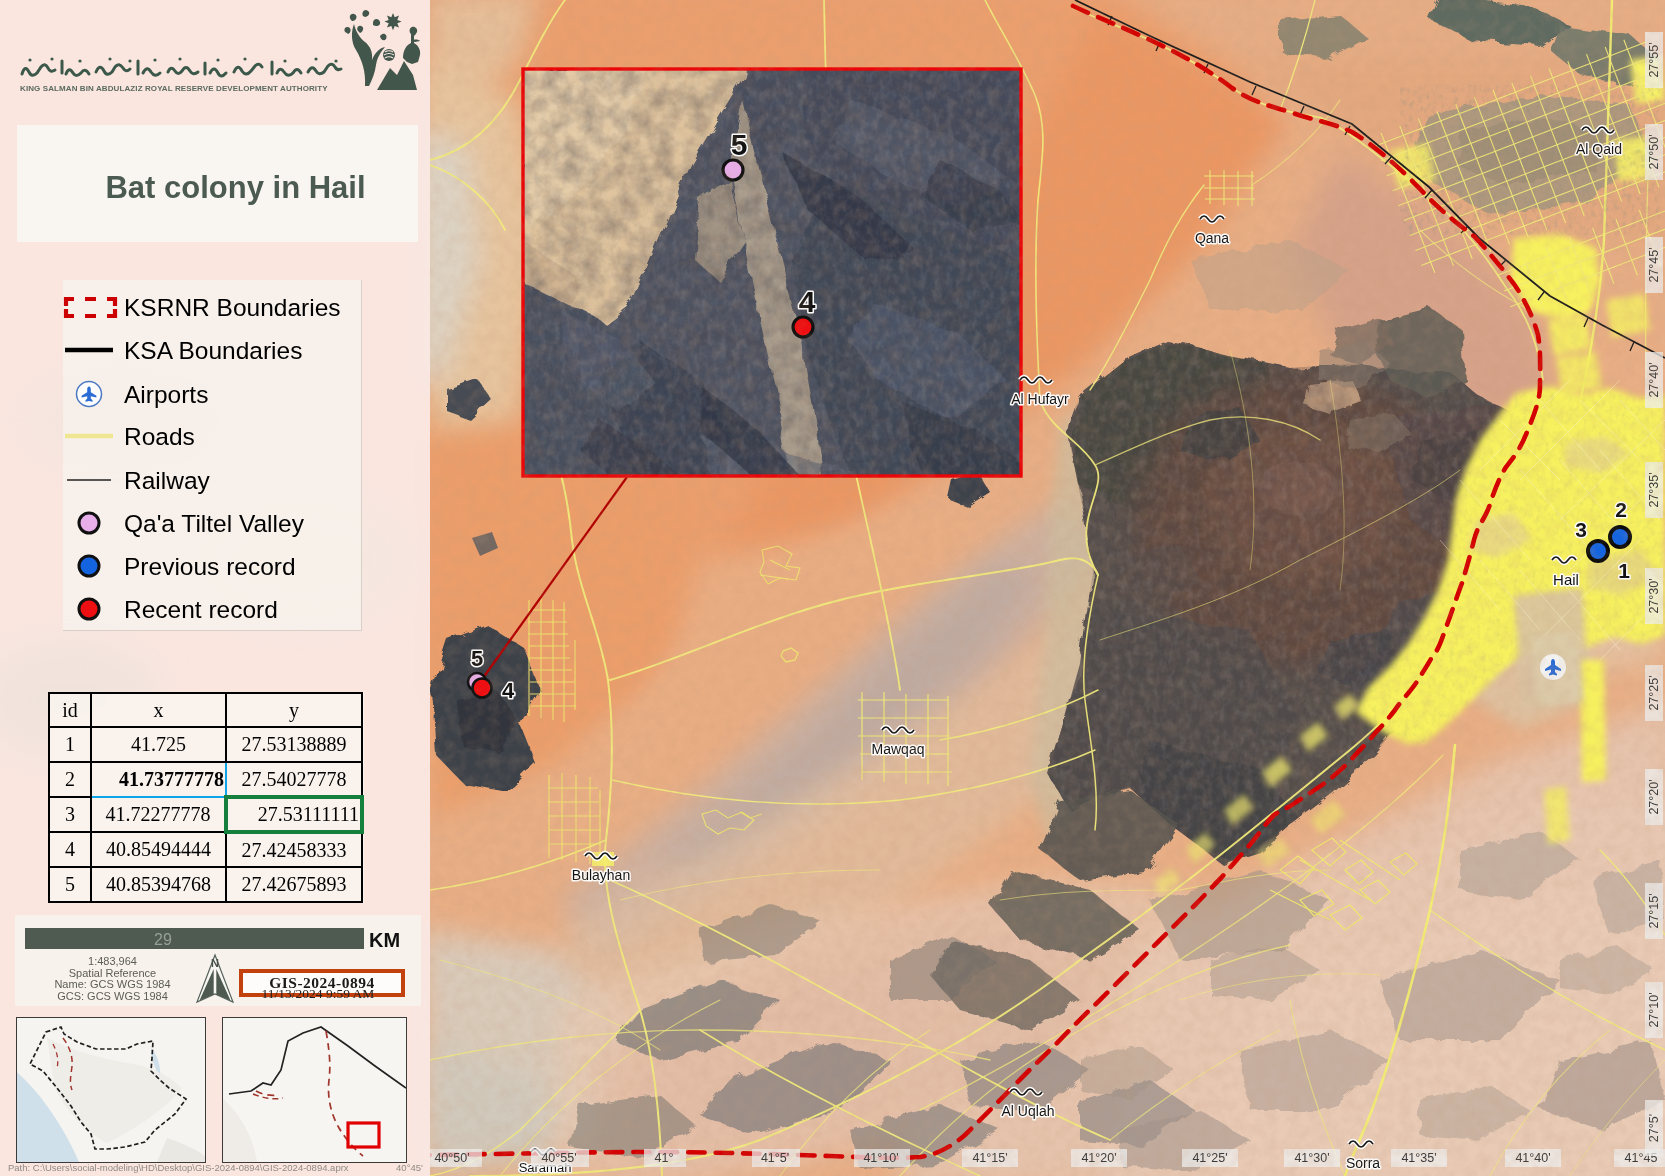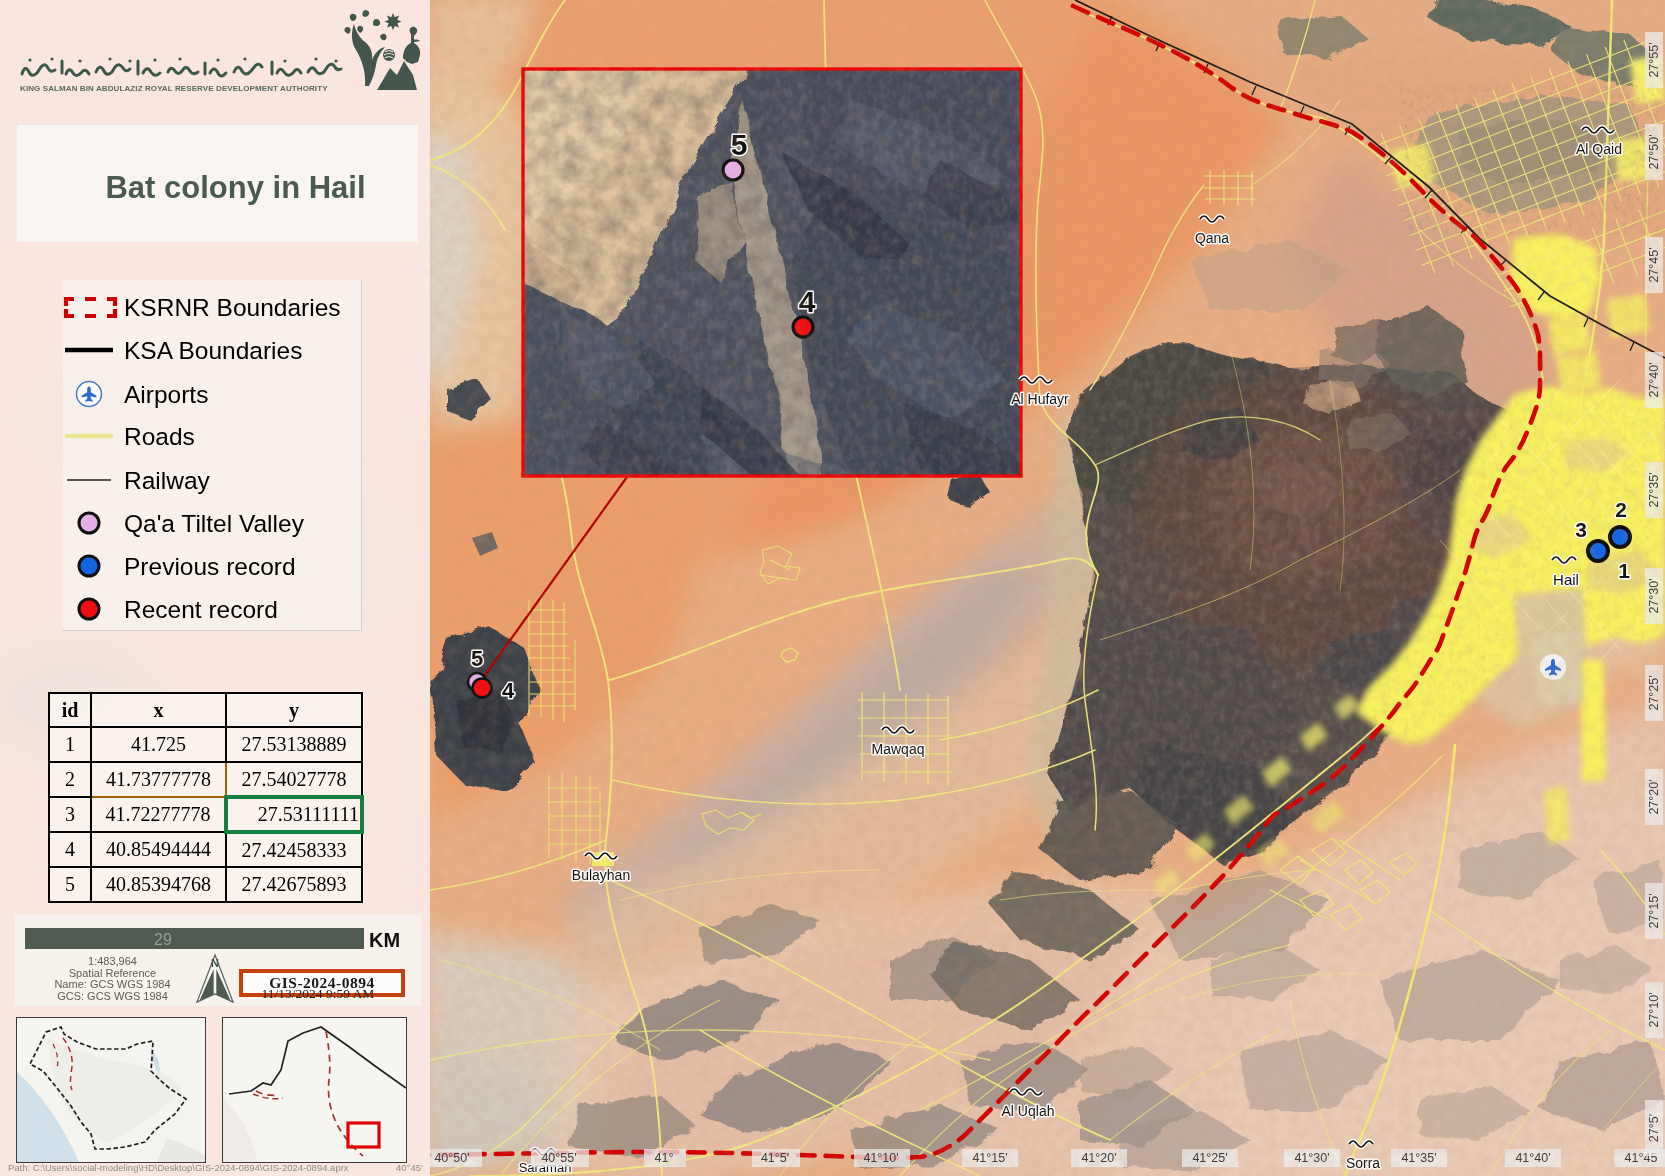--- a/index.html
+++ b/index.html
@@ -637,33 +637,33 @@
       <circle cx="89" cy="566" r="10" fill="#1464e0" stroke="#101010" stroke-width="3"></circle>
       <text x="124" y="575">Previous record</text>
 
       <circle cx="89" cy="609" r="10" fill="#ee0f12" stroke="#101010" stroke-width="3"></circle>
       <text x="124" y="618">Recent record</text>
     </g>
   </svg>
 
   <table style="position:absolute;left:48px;top:692px;border-collapse:collapse;font-family:'Liberation Serif',serif;font-size:20px;color:#000;background:rgba(250,244,238,0.9);">
     <tbody>
-        <tr style="font-weight:bold;">
+        <tr style="font-weight:normal;">
       <td style="border:2px solid #000;width:38px;height:30px;text-align:center;">id</td>
       <td style="border:2px solid #000;width:131px;text-align:center;">x</td>
       <td style="border:2px solid #000;width:132px;text-align:center;">y</td>
     </tr>
     <tr>
           <td style="border:2px solid #000;height:31px;text-align:center;">1</td>
           <td style="border:2px solid #000;text-align:center;">41.725</td>
           <td style="border:2px solid #000;text-align:center;">27.53138889</td>
         </tr>
     <tr>
           <td style="border:2px solid #000;height:31px;text-align:center;">2</td>
-          <td style="border:2px solid #a16207;text-align:center;">41.73777778</td>
+          <td style="border:2px solid #0ea5e9;text-align:right;font-weight:bold;">41.73777778</td>
           <td style="border:2px solid #000;text-align:center;">27.54027778</td>
         </tr>
     <tr>
           <td style="border:2px solid #000;height:31px;text-align:center;">3</td>
           <td style="border:2px solid #000;text-align:center;">41.72277778</td>
           <td style="border:4px solid #15803d;text-align:right;padding-left:26px;">27.53111111</td>
         </tr>
     <tr>
           <td style="border:2px solid #000;height:31px;text-align:center;">4</td>
           <td style="border:2px solid #000;text-align:center;">40.85494444</td>

